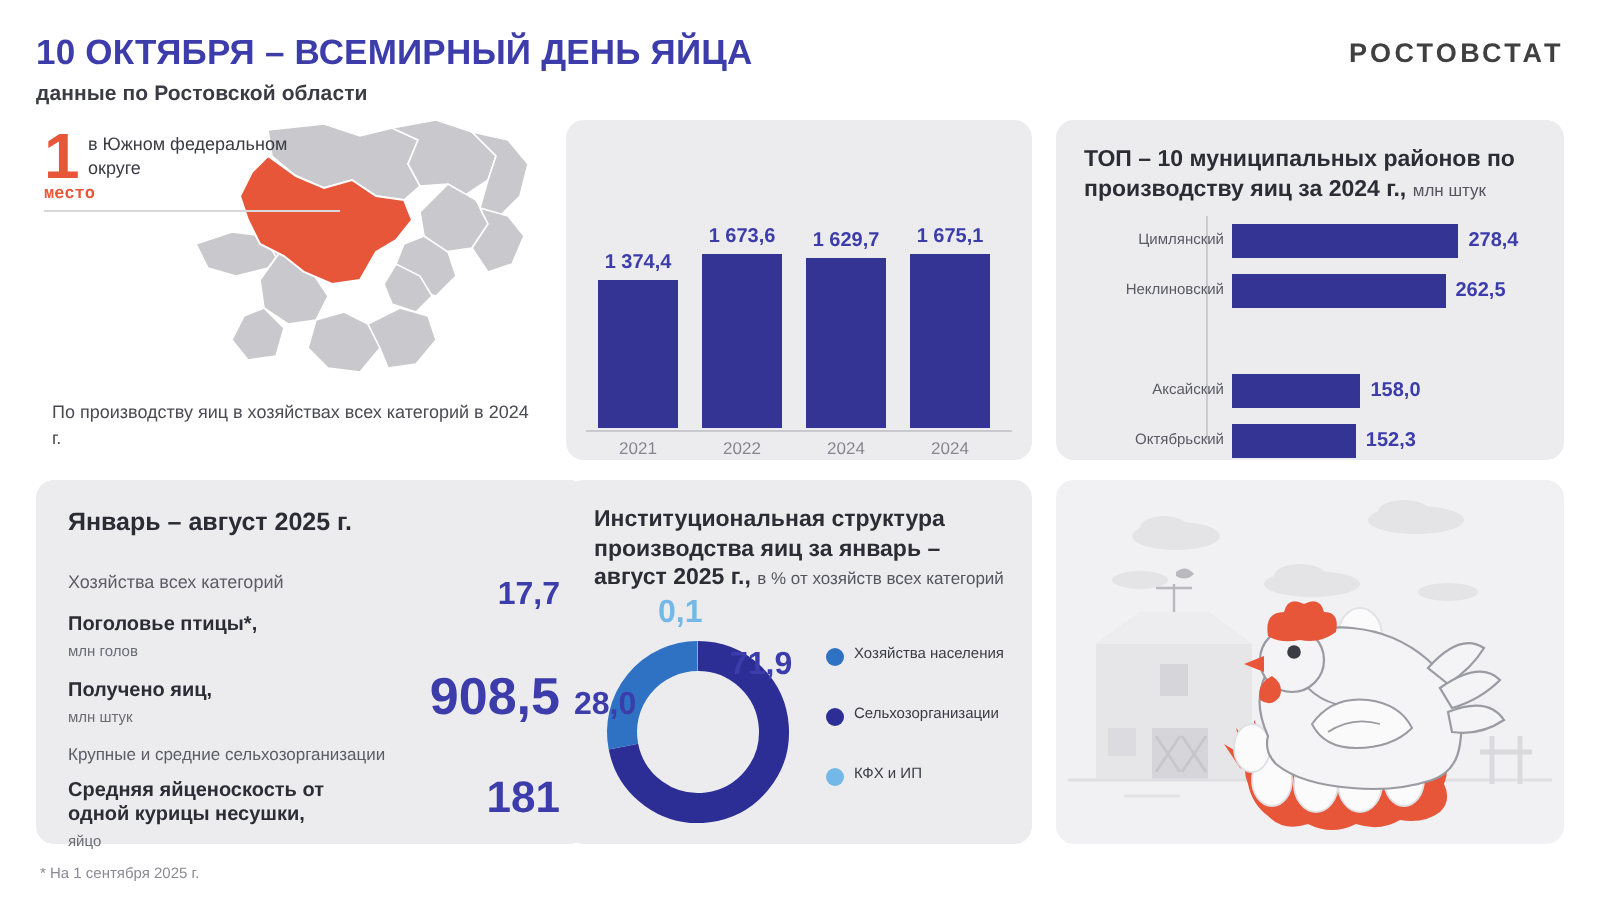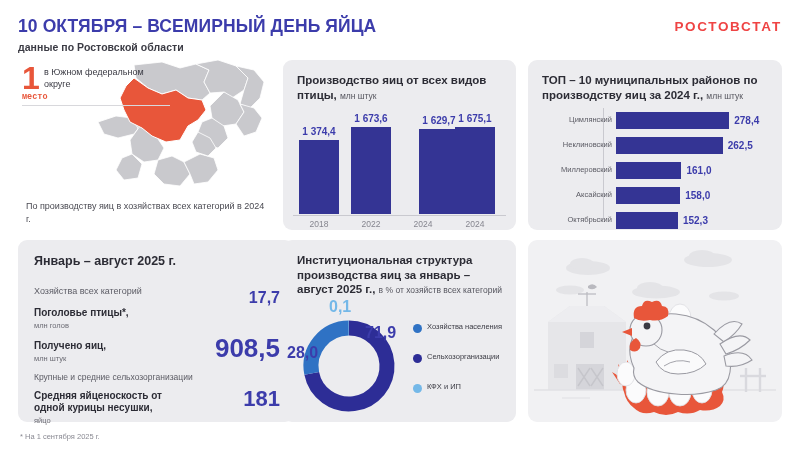--- a/index.html
+++ b/index.html
@@ -17,21 +17,21 @@
   .title {
     font-size: 17.5px; font-weight: bold; color: #3c3cab;
     letter-spacing: 0.1px; white-space: nowrap;
   }
   .subtitle {
     font-size: 10.5px; font-weight: bold; color: #3b3b44;
     margin-top: 4px; letter-spacing: 0.05px;
   }
   .brand {
     position: absolute; right: 0; top: 3px;
-    font-size: 13.5px; font-weight: bold; color: #ef4444;
+    font-size: 13.5px; font-weight: bold; color: #404040;
     letter-spacing: 1.7px;
   }
 
   
   .card { position: absolute; background: #ececef; border-radius: 9px; }
   #card-map    { left: 18px;  top: 60px;  width: 252px; height: 170px; background: #ffffff; }
   #card-bars   { left: 283px; top: 60px;  width: 233px; height: 170px; }
   #card-top10  { left: 528px; top: 60px;  width: 254px; height: 170px; }
   #card-stats  { left: 18px;  top: 240px; width: 276px; height: 182px; }
   #card-donut  { left: 283px; top: 240px; width: 233px; height: 182px; }
@@ -175,45 +175,41 @@
         <path d="M56 94 L66 104 L62 118 L48 120 L40 110 L46 98 Z"></path>
         <path d="M122 72 L134 78 L140 88 L132 96 L120 92 L116 82 Z"></path>
       </g>
       <path d="M58 18 L72 28 L86 34 L100 30 L112 38 L126 40 L130 50 L122 60 L112 66 L104 80 L90 82 L76 76 L66 68 L54 62 L48 50 L44 38 L50 26 Z" fill="#e8563a" stroke="#ffffff" stroke-width="1"></path>
     </svg>
 
     <div class="map-note">По производству яиц в хозяйствах всех категорий в 2024 г.</div>
   </div>
 
   <div class="card" id="card-bars">
-    <div class="card-title">
-      <span>Производство яиц от всех видов птицы,</span>
-      <span class="unit">млн штук</span>
-    </div>
     <div class="vbars" id="vbars">
         <div class="vbar-col" style="left: 4px;">
           <div class="vbar-val">1 374,4</div>
           <div class="vbar-rect" style="height: 73.5573px; background: rgb(52, 52, 148);"></div>
         </div>
         <div class="vbar-col" style="left: 56px;">
           <div class="vbar-val">1 673,6</div>
           <div class="vbar-rect" style="height: 86.5227px; background: rgb(52, 52, 148);"></div>
         </div>
-        <div class="vbar-col" style="left: 124px;">
+        <div class="vbar-col" style="left: 108px;">
           <div class="vbar-val">1 629,7</div>
           <div class="vbar-rect" style="height: 84.6203px; background: rgb(52, 52, 148);"></div>
         </div>
         <div class="vbar-col" style="left: 160px;">
           <div class="vbar-val">1 675,1</div>
           <div class="vbar-rect" style="height: 86.5877px; background: rgb(52, 52, 148);"></div>
         </div>
       </div>
     <div class="vaxis"></div>
     <div class="vlabels" id="vlabels">
-        <div class="vlabel" style="left: 4px;">2018</div>
+        <div class="vlabel" style="left: 4px;">2021</div>
         <div class="vlabel" style="left: 56px;">2022</div>
         <div class="vlabel" style="left: 108px;">2024</div>
         <div class="vlabel" style="left: 160px;">2024</div>
       </div>
   </div>
 
   <div class="card" id="card-top10">
     <div class="card-title">
       <span>ТОП – 10 муниципальных районов по производству яиц за 2024 г.,</span>
       <span class="unit">млн  штук</span>
@@ -222,25 +218,20 @@
     <div class="hbars" id="hbars">
         <div class="hrow" style="top: 0px;">
           <div class="hname">Цимлянский</div>
           <div class="hbar" style="width: 113.216px; background: rgb(52, 52, 148);"></div>
           <div class="hval" style="left: 194.216px;">278,4</div>
         </div>
         <div class="hrow" style="top: 25px;">
           <div class="hname">Неклиновский</div>
           <div class="hbar" style="width: 106.75px; background: rgb(52, 52, 148);"></div>
           <div class="hval" style="left: 187.75px;">262,5</div>
-        </div>
-        <div class="hrow" style="top: 50px;">
-          <div class="hname">Миллеровский</div>
-          <div class="hbar" style="width: 65.4733px; background: rgb(52, 52, 148);"></div>
-          <div class="hval" style="left: 146.473px;">161,0</div>
         </div>
         <div class="hrow" style="top: 75px;">
           <div class="hname">Аксайский</div>
           <div class="hbar" style="width: 64.2533px; background: rgb(52, 52, 148);"></div>
           <div class="hval" style="left: 145.253px;">158,0</div>
         </div>
         <div class="hrow" style="top: 100px;">
           <div class="hname">Октябрьский</div>
           <div class="hbar" style="width: 61.9353px; background: rgb(52, 52, 148);"></div>
           <div class="hval" style="left: 142.935px;">152,3</div>

